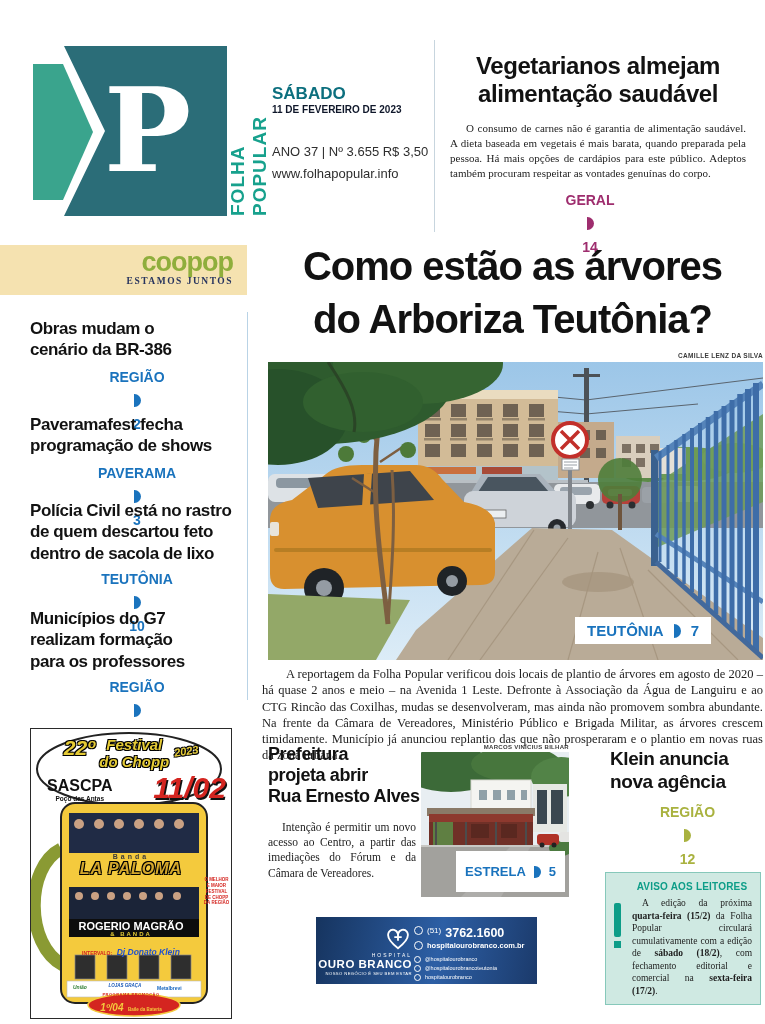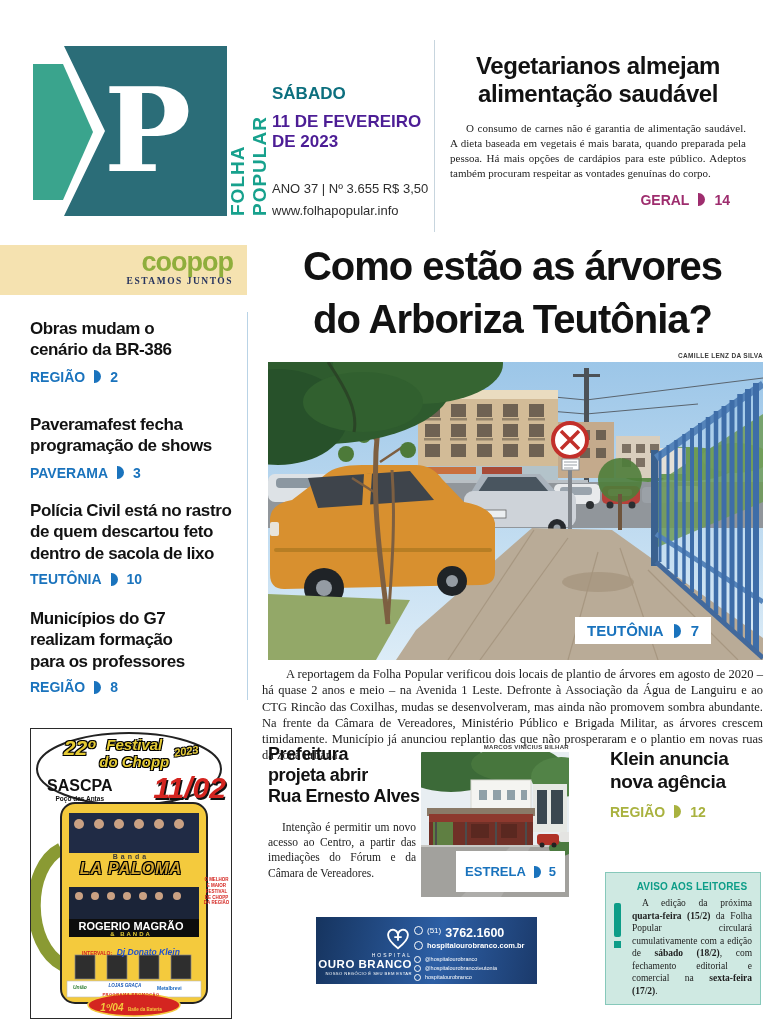--- a/index.html
+++ b/index.html
@@ -2,21 +2,21 @@
 <html><head>
 <meta charset="utf-8">
 <style>
   html,body{margin:0;padding:0;background:#9aa0a6;}
   .page{position:relative;width:765px;height:1024px;background:#ffffff;margin:0 auto;
         font-family:"Liberation Sans",sans-serif;overflow:hidden;color:#1c1c1c;}
   .abs{position:absolute;}
   .pre{white-space:pre-line;}
   .hl{font-weight:700;color:#121212;letter-spacing:-0.4px;}
   .serif{font-family:"Liberation Serif",serif;color:#1d1d1d;text-align:justify;}
-  .tag{display:flex;align-items:center;gap:9px;font-weight:700;}
+  .tag{display:flex;align-items:center;gap:9px;font-weight:700;flex-direction:column;}
   .tag .arr{width:7px;height:13px;border-radius:0 7px 7px 0;background:currentColor;flex:0 0 auto;}
   .blue{color:#1a73bd}.magenta{color:#9e2d6e}.olive{color:#a9b23f}
   .badge{display:flex;align-items:center;gap:10px;background:#ffffff;color:#1a73bd;
          font-weight:700;padding:5px 12px;position:absolute;}
   .badge .arr{width:7px;height:14px;border-radius:0 7px 7px 0;background:#1a73bd;}
   .credit{font-size:6.5px;font-weight:700;color:#3b3b3b;letter-spacing:.3px;text-align:right;}
   
   .fest{border:1.5px solid #2a2a2a;background:#fff;margin-top:16px;}
   .fest .t{position:absolute;left:0;right:0;text-align:center;}
   .outline-y{color:#e5cb36;text-shadow:-1px -1px 0 #000,1px -1px 0 #000,-1px 1px 0 #000,1px 1px 0 #000;}
@@ -36,21 +36,21 @@
     <polygon points="0,0 30,0 60,68 30,136 0,136" fill="#3aa48d"></polygon>
   </svg>
   <svg class="abs" style="left:64px;top:46px" width="163" height="170">
     <polygon points="0,0 163,0 163,170 0,170 41,85" fill="#2b6d78"></polygon>
   </svg>
   <div class="abs" style="left:104px;top:52px;font-family:'DejaVu Serif',serif;font-weight:700;font-size:116px;line-height:156px;color:#fff">P</div>
   <div class="abs" style="left:227px;top:46px;height:170px;writing-mode:vertical-rl;transform:rotate(180deg);font-weight:700;font-size:19px;letter-spacing:1px;color:#17a18d">FOLHA POPULAR</div>
 
   <div class="abs" style="left:272px;top:84px;width:160px">
     <div style="font-size:17px;font-weight:800;color:#0c6f7e">SÁBADO</div>
-    <div style="font-size:17px;font-weight:800;color:#4c1d95;margin-top:8px">11 DE FEVEREIRO DE 2023</div>
+    <div style="font-size:10px;font-weight:800;color:#0f172a;">11 DE FEVEREIRO DE 2023</div>
     <div style="font-size:13px;color:#2e2e2e;margin-top:29px">ANO 37 | Nº 3.655 R$ 3,50</div>
     <div style="font-size:13px;color:#2e2e2e;margin-top:7px">www.folhapopular.info</div>
   </div>
 
   <div class="abs" style="left:434px;top:40px;width:1px;height:192px;background:#c7d5de"></div>
 
   <div class="abs" style="left:450px;top:52px;width:296px">
     <div class="hl pre" style="font-size:24px;line-height:1.17;text-align:center">Vegetarianos almejam
 alimentação saudável</div>
     <div class="serif" style="font-size:11px;line-height:1.36;margin-top:13px;text-indent:16px">O consumo de carnes não é garantia de alimentação saudável. A dieta baseada em vegetais é mais barata, quando preparada pela pessoa. Há mais opções de cardápios para este público. Adeptos também procuram respeitar as vontades genuínas do corpo.</div>

